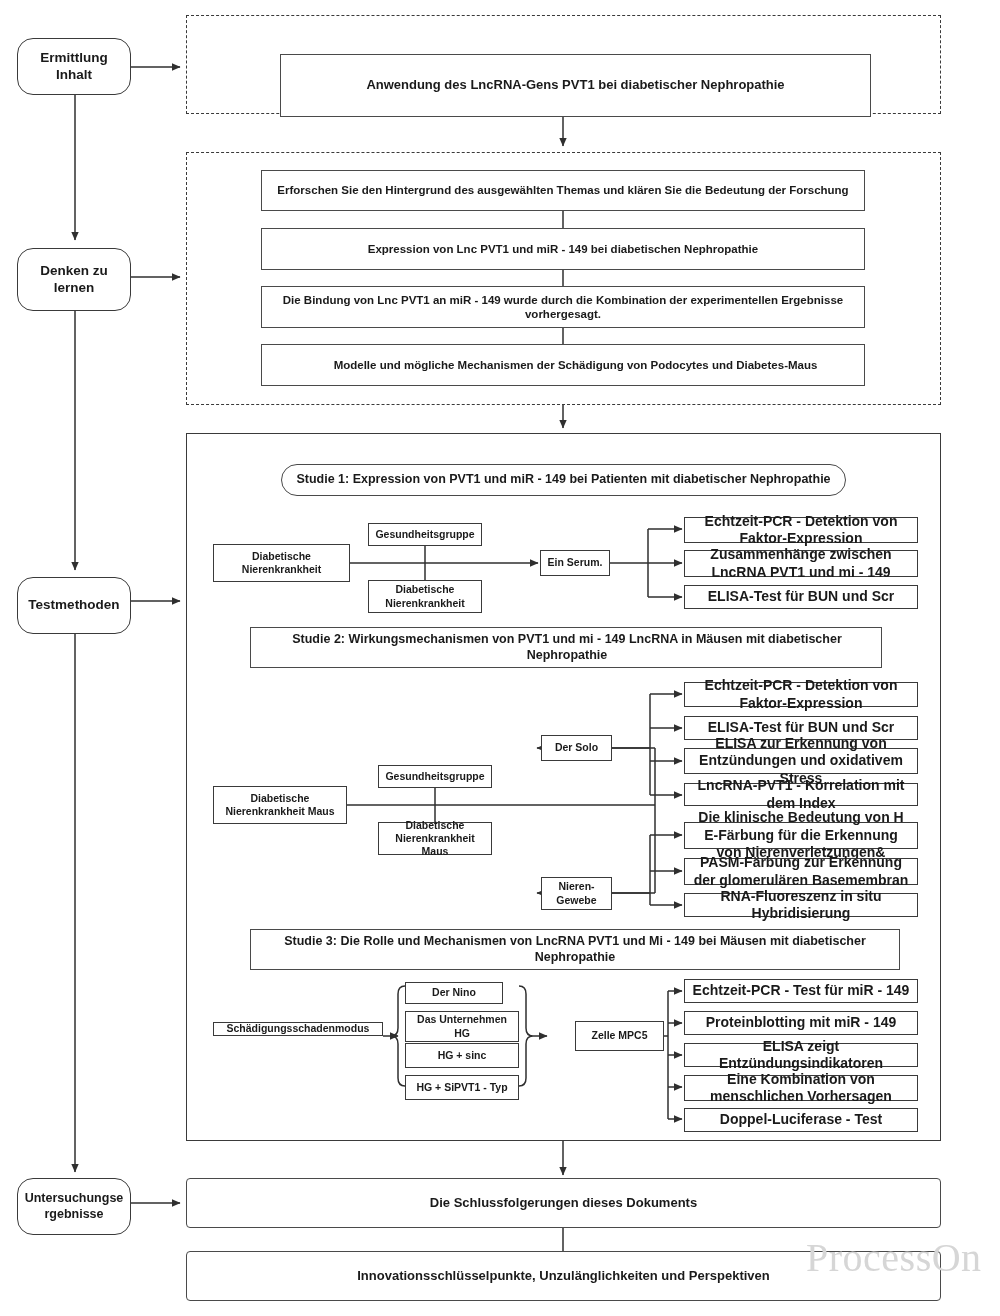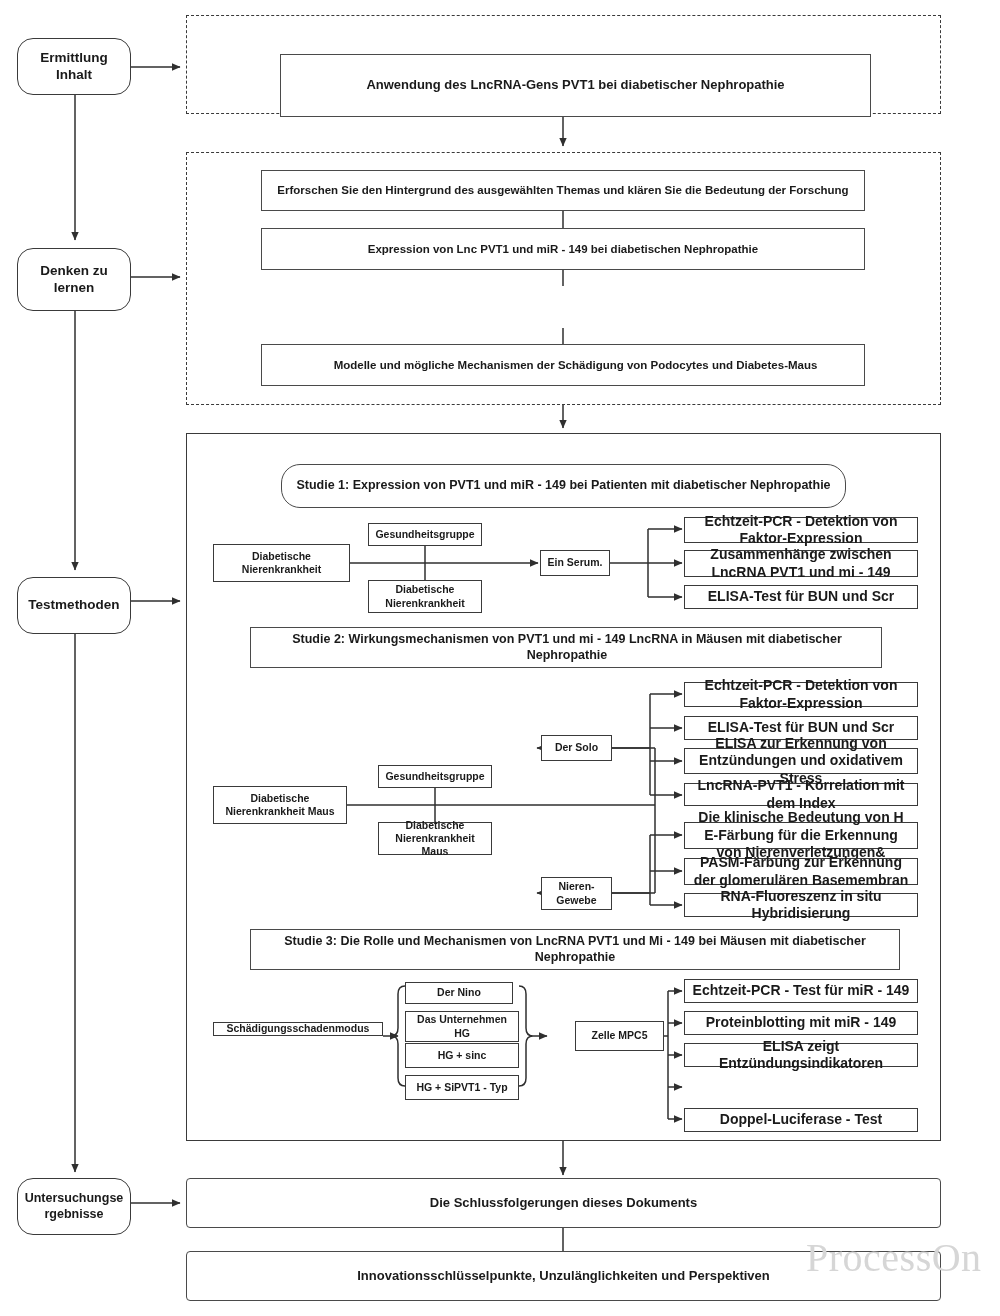--- a/index.html
+++ b/index.html
@@ -146,27 +146,30 @@
   </div>
 
   <div class="dashed-region" style="left:186px;top:152px;width:755px;height:253px;"></div>
 
   <div class="node banner" style="left:261px;top:170px;width:604px;height:41px;font-size:11.5px;">
     <span>Erforschen Sie den Hintergrund des ausgewählten Themas und klären Sie die Bedeutung der Forschung</span>
   </div>
   <div class="node banner" style="left:261px;top:228px;width:604px;height:42px;font-size:11.5px;">
     <span>Expression von Lnc PVT1 und miR - 149 bei diabetischen Nephropathie</span>
   </div>
+  <div class="node banner" style="left:261px;top:286px;width:604px;height:42px;font-size:11.5px;">
+    <span>Die Bindung von Lnc PVT1 an miR - 149 wurde durch die Kombination der experimentellen Ergebnisse vorhergesagt.</span>
+  </div>
   <div class="node banner" style="left:261px;top:344px;width:604px;height:42px;font-size:11.5px;padding-left:31px;">
     <span>Modelle und mögliche Mechanismen der Schädigung von Podocytes und Diabetes-Maus</span>
   </div>
 
   <div class="solid-region" style="left:186px;top:433px;width:755px;height:708px;"></div>
 
-  <div class="node title" style="left:281px;top:464px;width:565px;height:44px;border-radius:19px;">
+  <div class="node title" style="left:281px;top:464px;width:565px;height:32px;border-radius:19px;">
     <span>Studie 1: Expression von PVT1 und miR - 149 bei Patienten mit diabetischer Nephropathie</span>
   </div>
   <div class="node small" style="left:213px;top:544px;width:137px;height:38px;">
     <span style="white-space:pre-line;">Diabetische
 Nierenkrankheit</span>
   </div>
   <div class="node small" style="left:368px;top:523px;width:114px;height:23px;">
     <span>Gesundheitsgruppe</span>
   </div>
   <div class="node small" style="left:368px;top:580px;width:114px;height:33px;">
@@ -230,21 +233,21 @@
   <div class="node tiny" style="left:684px;top:893px;width:234px;height:24px;">
     <span>RNA-Fluoreszenz in situ Hybridisierung</span>
   </div>
 
   <div class="node title" style="left:250px;top:929px;width:650px;height:41px;">
     <span>Studie 3: Die Rolle und Mechanismen von LncRNA PVT1 und Mi - 149 bei Mäusen mit diabetischer Nephropathie</span>
   </div>
   <div class="node small" style="left:213px;top:1022px;width:170px;height:14px;">
     <span>Schädigungsschadenmodus</span>
   </div>
-  <div class="node small" style="left:405px;top:982px;width:108px;height:22px;">
+  <div class="node small" style="left:405px;top:982px;width:98px;height:22px;">
     <span>Der Nino</span>
   </div>
   <div class="node small" style="left:405px;top:1011px;width:114px;height:31px;">
     <span>Das Unternehmen HG</span>
   </div>
   <div class="node small" style="left:405px;top:1043px;width:114px;height:25px;">
     <span>HG + sinc</span>
   </div>
   <div class="node small" style="left:405px;top:1075px;width:114px;height:25px;">
     <span>HG + SiPVT1 - Typ</span>
@@ -255,20 +258,23 @@
 
   <div class="node tiny" style="left:684px;top:979px;width:234px;height:24px;">
     <span>Echtzeit-PCR - Test für miR - 149</span>
   </div>
   <div class="node tiny" style="left:684px;top:1011px;width:234px;height:24px;">
     <span>Proteinblotting mit miR - 149</span>
   </div>
   <div class="node tiny" style="left:684px;top:1043px;width:234px;height:24px;">
     <span>ELISA zeigt Entzündungsindikatoren</span>
   </div>
+  <div class="node tiny" style="left:684px;top:1075px;width:234px;height:26px;">
+    <span>Eine Kombination von menschlichen Vorhersagen</span>
+  </div>
   <div class="node tiny" style="left:684px;top:1108px;width:234px;height:24px;">
     <span>Doppel-Luciferase - Test</span>
   </div>
 
   <div class="node banner" style="left:186px;top:1178px;width:755px;height:50px;border-radius:4px;">
     <span>Die Schlussfolgerungen dieses Dokuments</span>
   </div>
   <div class="node banner" style="left:186px;top:1251px;width:755px;height:50px;border-radius:4px;">
     <span>Innovationsschlüsselpunkte, Unzulänglichkeiten und Perspektiven</span>
   </div>

